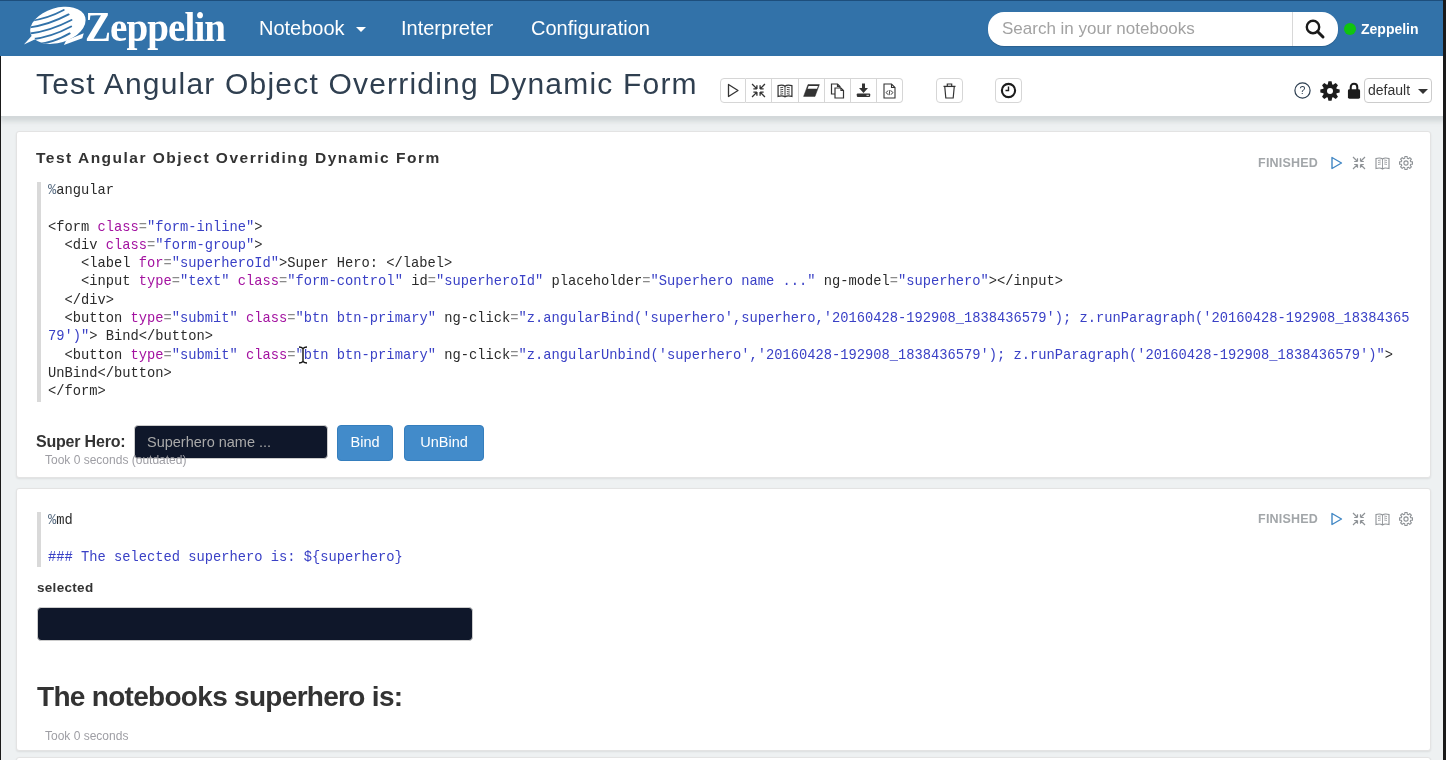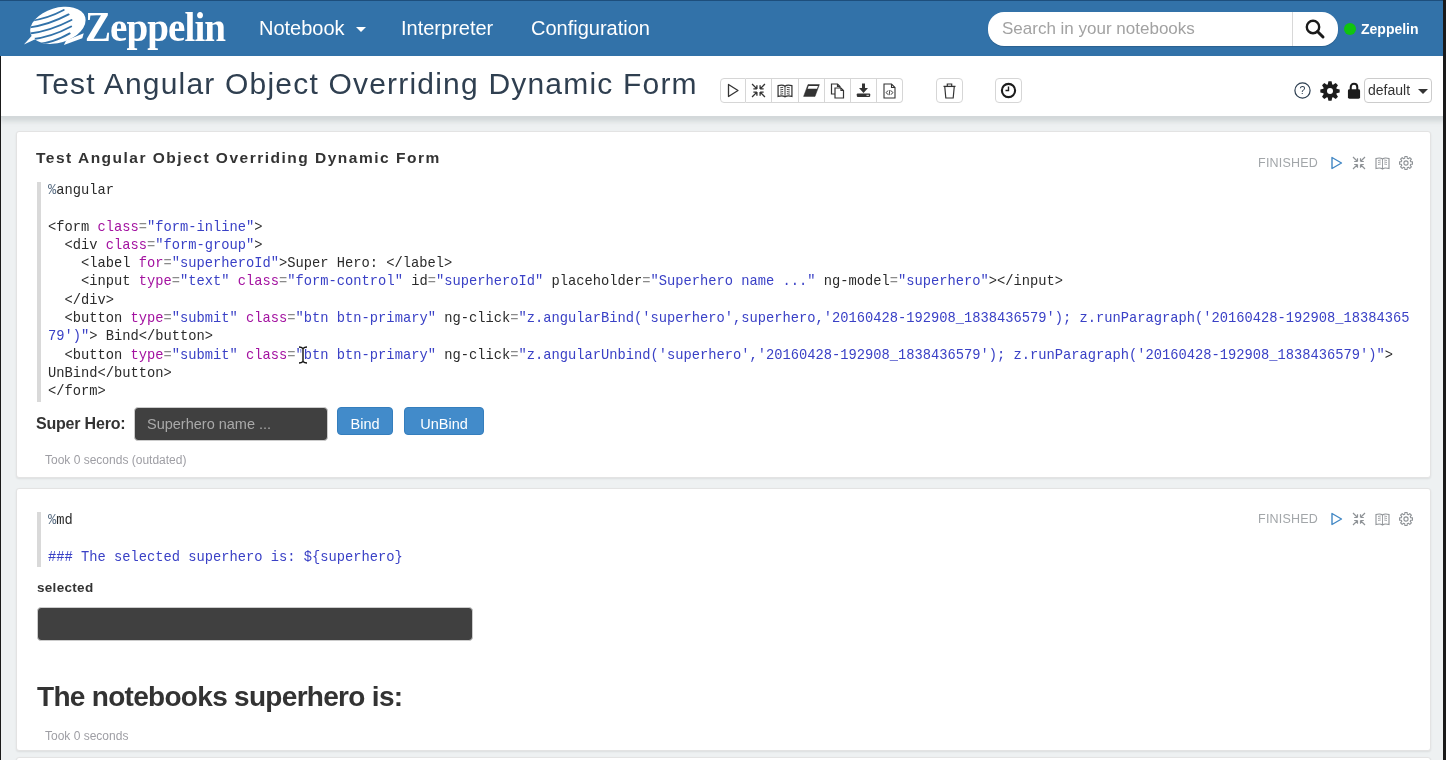--- a/index.html
+++ b/index.html
@@ -31,36 +31,36 @@
   #clock { left:995px; }
   #rt-icons { position:absolute; top:22px; left:1294px; height:25px; display:flex; align-items:center; }
   #defbtn { position:absolute; left:1364px; top:22px; width:68px; height:25px; border:1px solid #ccc; border-radius:4px; background:#fff; font-size:14px; color:#333; text-align:center; line-height:23px; }
   #defbtn .caret { border-top-color:#333; margin-left:4px; }
   
   .card { position:absolute; left:16px; width:1415px; background:#fff; border:1px solid #e3e3e3; border-radius:3px; box-shadow:0 1px 2px rgba(0,0,0,.08); }
   #card1 { top:131px; height:347px; }
   #card2 { top:488px; height:263px; }
   #card3 { top:757px; height:10px; border-radius:3px 3px 0 0; }
   .ptitle { position:absolute; left:19px; top:0; font-size:15.5px; font-weight:bold; color:#333; letter-spacing:1.5px; }
-  .status { position:absolute; right:17px; top:0; color:#a2a6a9; font-size:13.5px; display:flex; align-items:center; }
+  .status { position:absolute; right:17px; top:0; color:#a2a6a9; font-size:13.5px; display:flex; align-items:center;font-weight:bold; }
   .status .lbl { margin-right:3px; letter-spacing:0.2px; font-size:12.5px; }
   .status svg { margin-left:9px; }
   .code { position:absolute; left:20px; border-left:4.5px solid #d9d9d9; padding-left:7px; }
   .code pre { font-family:"Liberation Mono", monospace; font-size:13.75px; line-height:18.3px; color:#2b2b2b; }
   .a { color:#a312a0; }  
   .s { color:#3a41c6; }  
   .e { color:#8a8a8a; }  
   .took { position:absolute; left:28px; color:#9e9ea4; font-size:12px; }
   
   #form1 { position:absolute; left:19px; height:34px; }
   #form1 b { font-size:16px; color:#333; line-height:34px; letter-spacing:-0.2px; }
-  .inpt { border:1px solid #ccc; border-radius:4px; background:#404040; height:34px; }
+  .inpt { border:1px solid #ccc; border-radius:4px; background:#0f172a; height:34px; }
   #sh-input { position:absolute; left:98px; top:0; width:194px; }
   #sh-input .ph { color:#a9a9a9; font-size:14.5px; line-height:32px; margin-left:12px; }
-  .bbtn { position:absolute; top:0; height:28px; background:#428bca; border:1px solid #357ebd; border-radius:4px; color:#fff; font-size:14.5px; text-align:center; line-height:32px; }
+  .bbtn { position:absolute; top:0; height:36px; background:#428bca; border:1px solid #357ebd; border-radius:4px; color:#fff; font-size:14.5px; text-align:center; line-height:32px; }
   #bind { left:301px; width:56px; }
   #unbind { left:368px; width:80px; }
   
   #sh-label { position:absolute; left:20px; top:91px; font-size:13.5px; font-weight:bold; color:#333; letter-spacing:0.3px; }
   #sh2-input { position:absolute; left:20px; top:118px; width:436px; }
   #h3 { position:absolute; left:20px; top:192px; font-size:28px; font-weight:bold; color:#333; letter-spacing:-0.7px; }
   
   #ledge { position:absolute; left:0; top:56px; width:1px; height:704px; background:#1a1a1a; }
   #redge { position:absolute; left:1443px; top:0; width:3px; height:760px; background:#1a1a1a; }
 </style>
@@ -221,21 +221,21 @@
   &lt;div <span class="a">class</span><span class="e">=</span><span class="s">"form-group"</span>&gt;
     &lt;label <span class="a">for</span><span class="e">=</span><span class="s">"superheroId"</span>&gt;Super Hero: &lt;/label&gt;
     &lt;input <span class="a">type</span><span class="e">=</span><span class="s">"text"</span> <span class="a">class</span><span class="e">=</span><span class="s">"form-control"</span> id<span class="e">=</span><span class="s">"superheroId"</span> placeholder<span class="e">=</span><span class="s">"Superhero name ..."</span> ng-model<span class="e">=</span><span class="s">"superhero"</span>&gt;&lt;/input&gt;
   &lt;/div&gt;
   &lt;button <span class="a">type</span><span class="e">=</span><span class="s">"submit"</span> <span class="a">class</span><span class="e">=</span><span class="s">"btn btn-primary"</span> ng-click<span class="e">=</span><span class="s">"z.angularBind('superhero',superhero,'20160428-192908_1838436579'); z.runParagraph('20160428-192908_18384365</span>
 <span class="s">79')"</span>&gt; Bind&lt;/button&gt;
   &lt;button <span class="a">type</span><span class="e">=</span><span class="s">"submit"</span> <span class="a">class</span><span class="e">=</span><span class="s">"btn btn-primary"</span> ng-click<span class="e">=</span><span class="s">"z.angularUnbind('superhero','20160428-192908_1838436579'); z.runParagraph('20160428-192908_1838436579')"</span>&gt;
 UnBind&lt;/button&gt;
 &lt;/form&gt;</pre>
     </div>
-  <div id="form1" style="top:275px;">
+  <div id="form1" style="top:293px;">
     <b>Super Hero:</b>
     <div class="inpt" id="sh-input">
         <div class="ph">Superhero name ...</div>
       </div>
     <div class="bbtn" id="bind">Bind</div>
     <div class="bbtn" id="unbind">UnBind</div>
   </div>
   <div class="took" style="top:321px;">Took 0 seconds (outdated)</div>
 </div>
 

